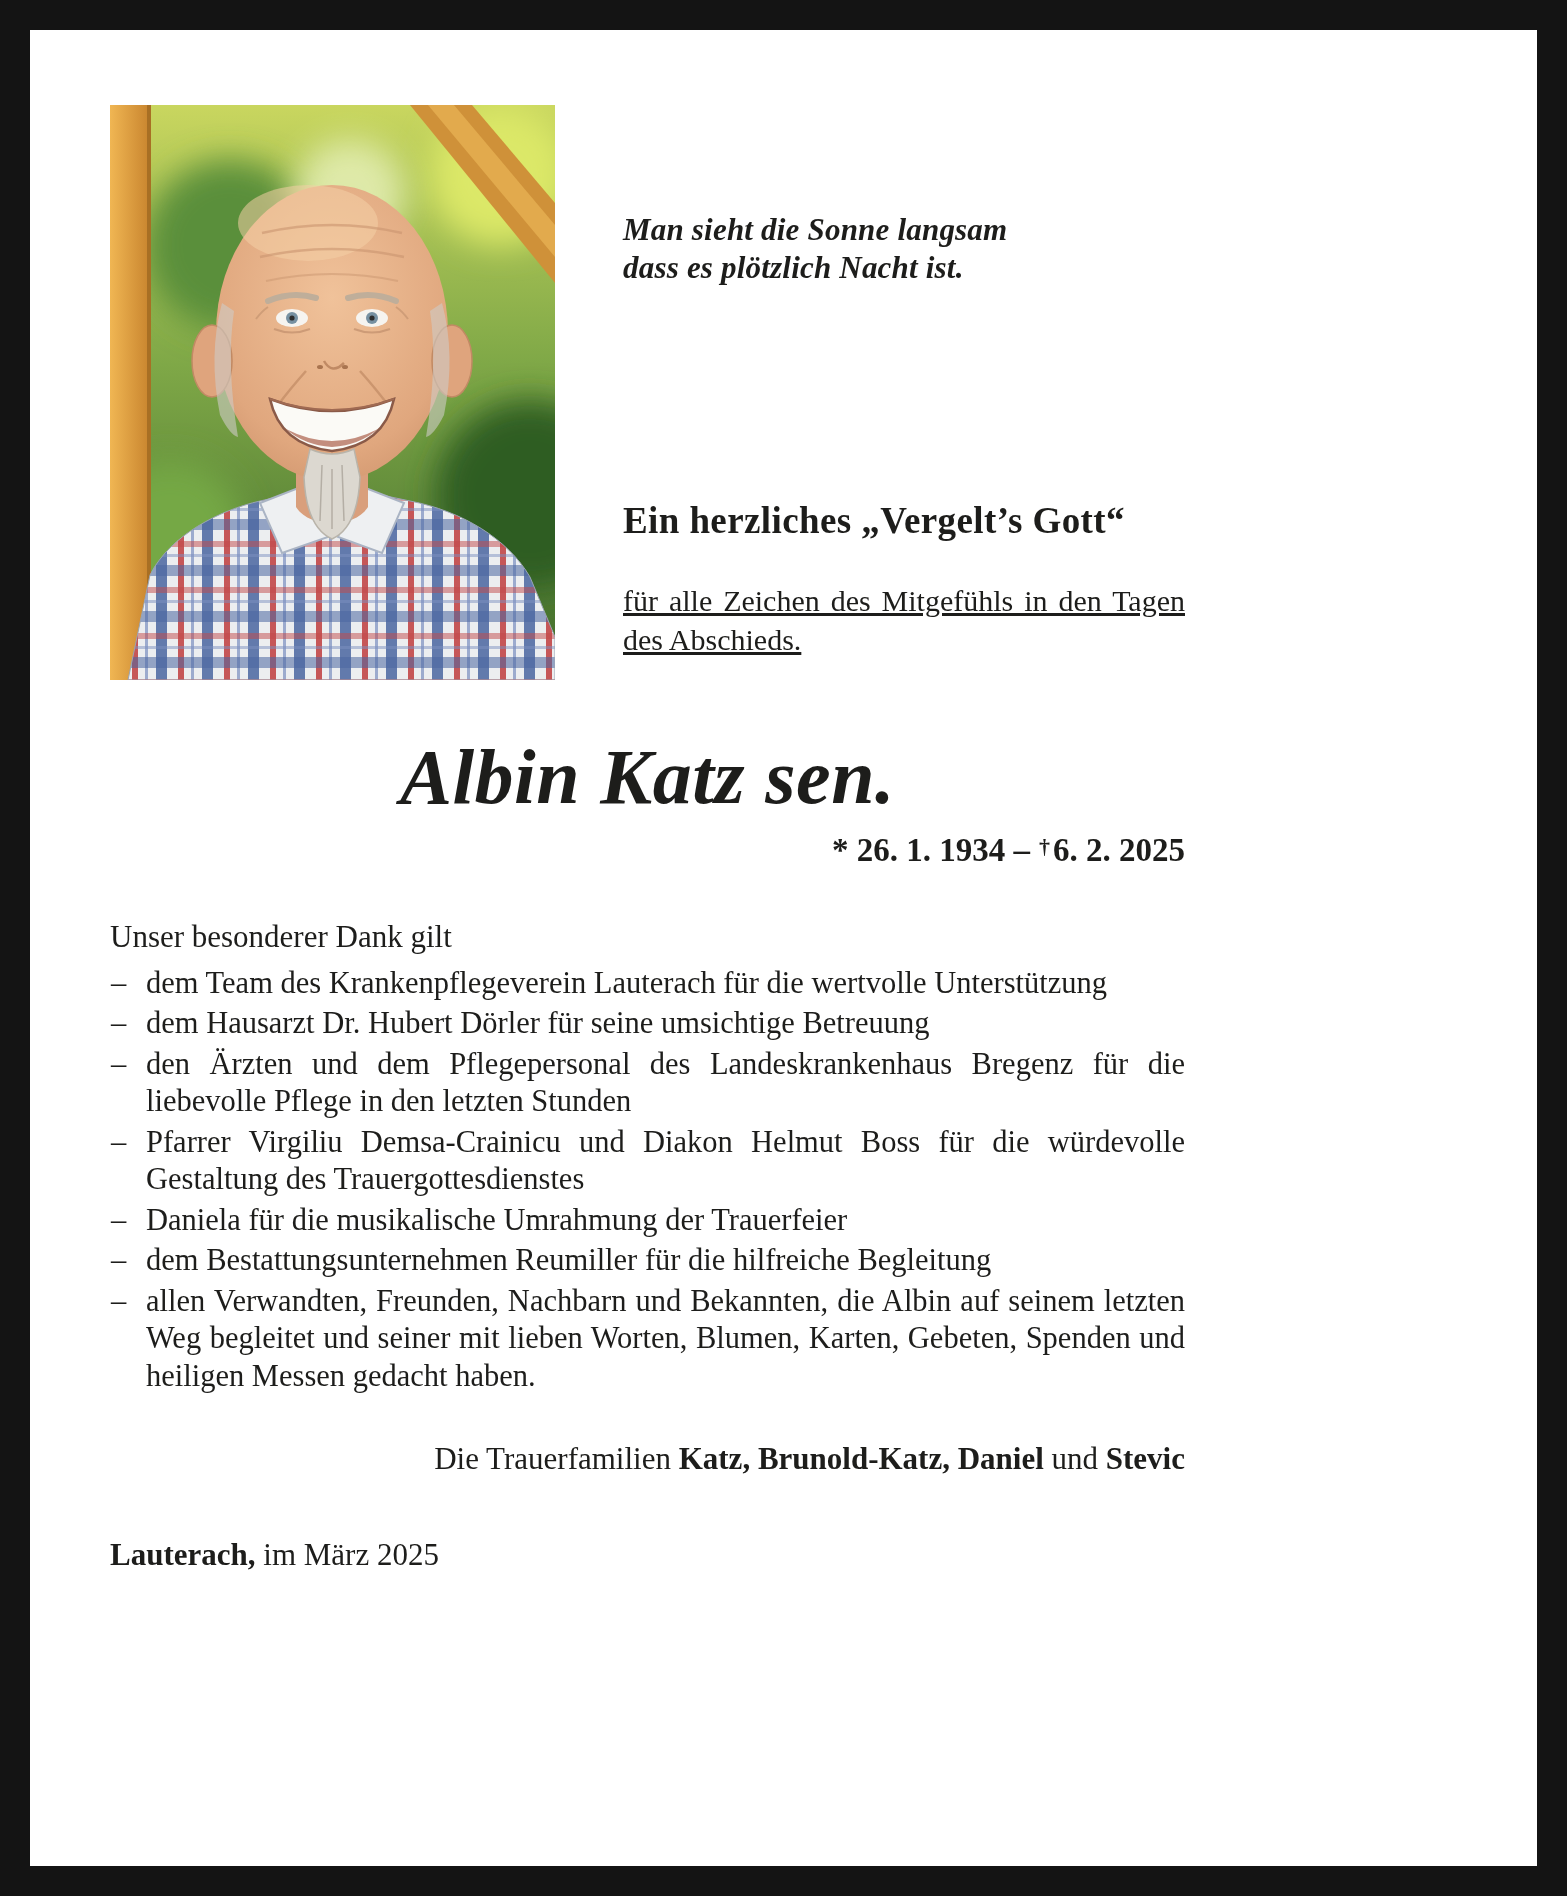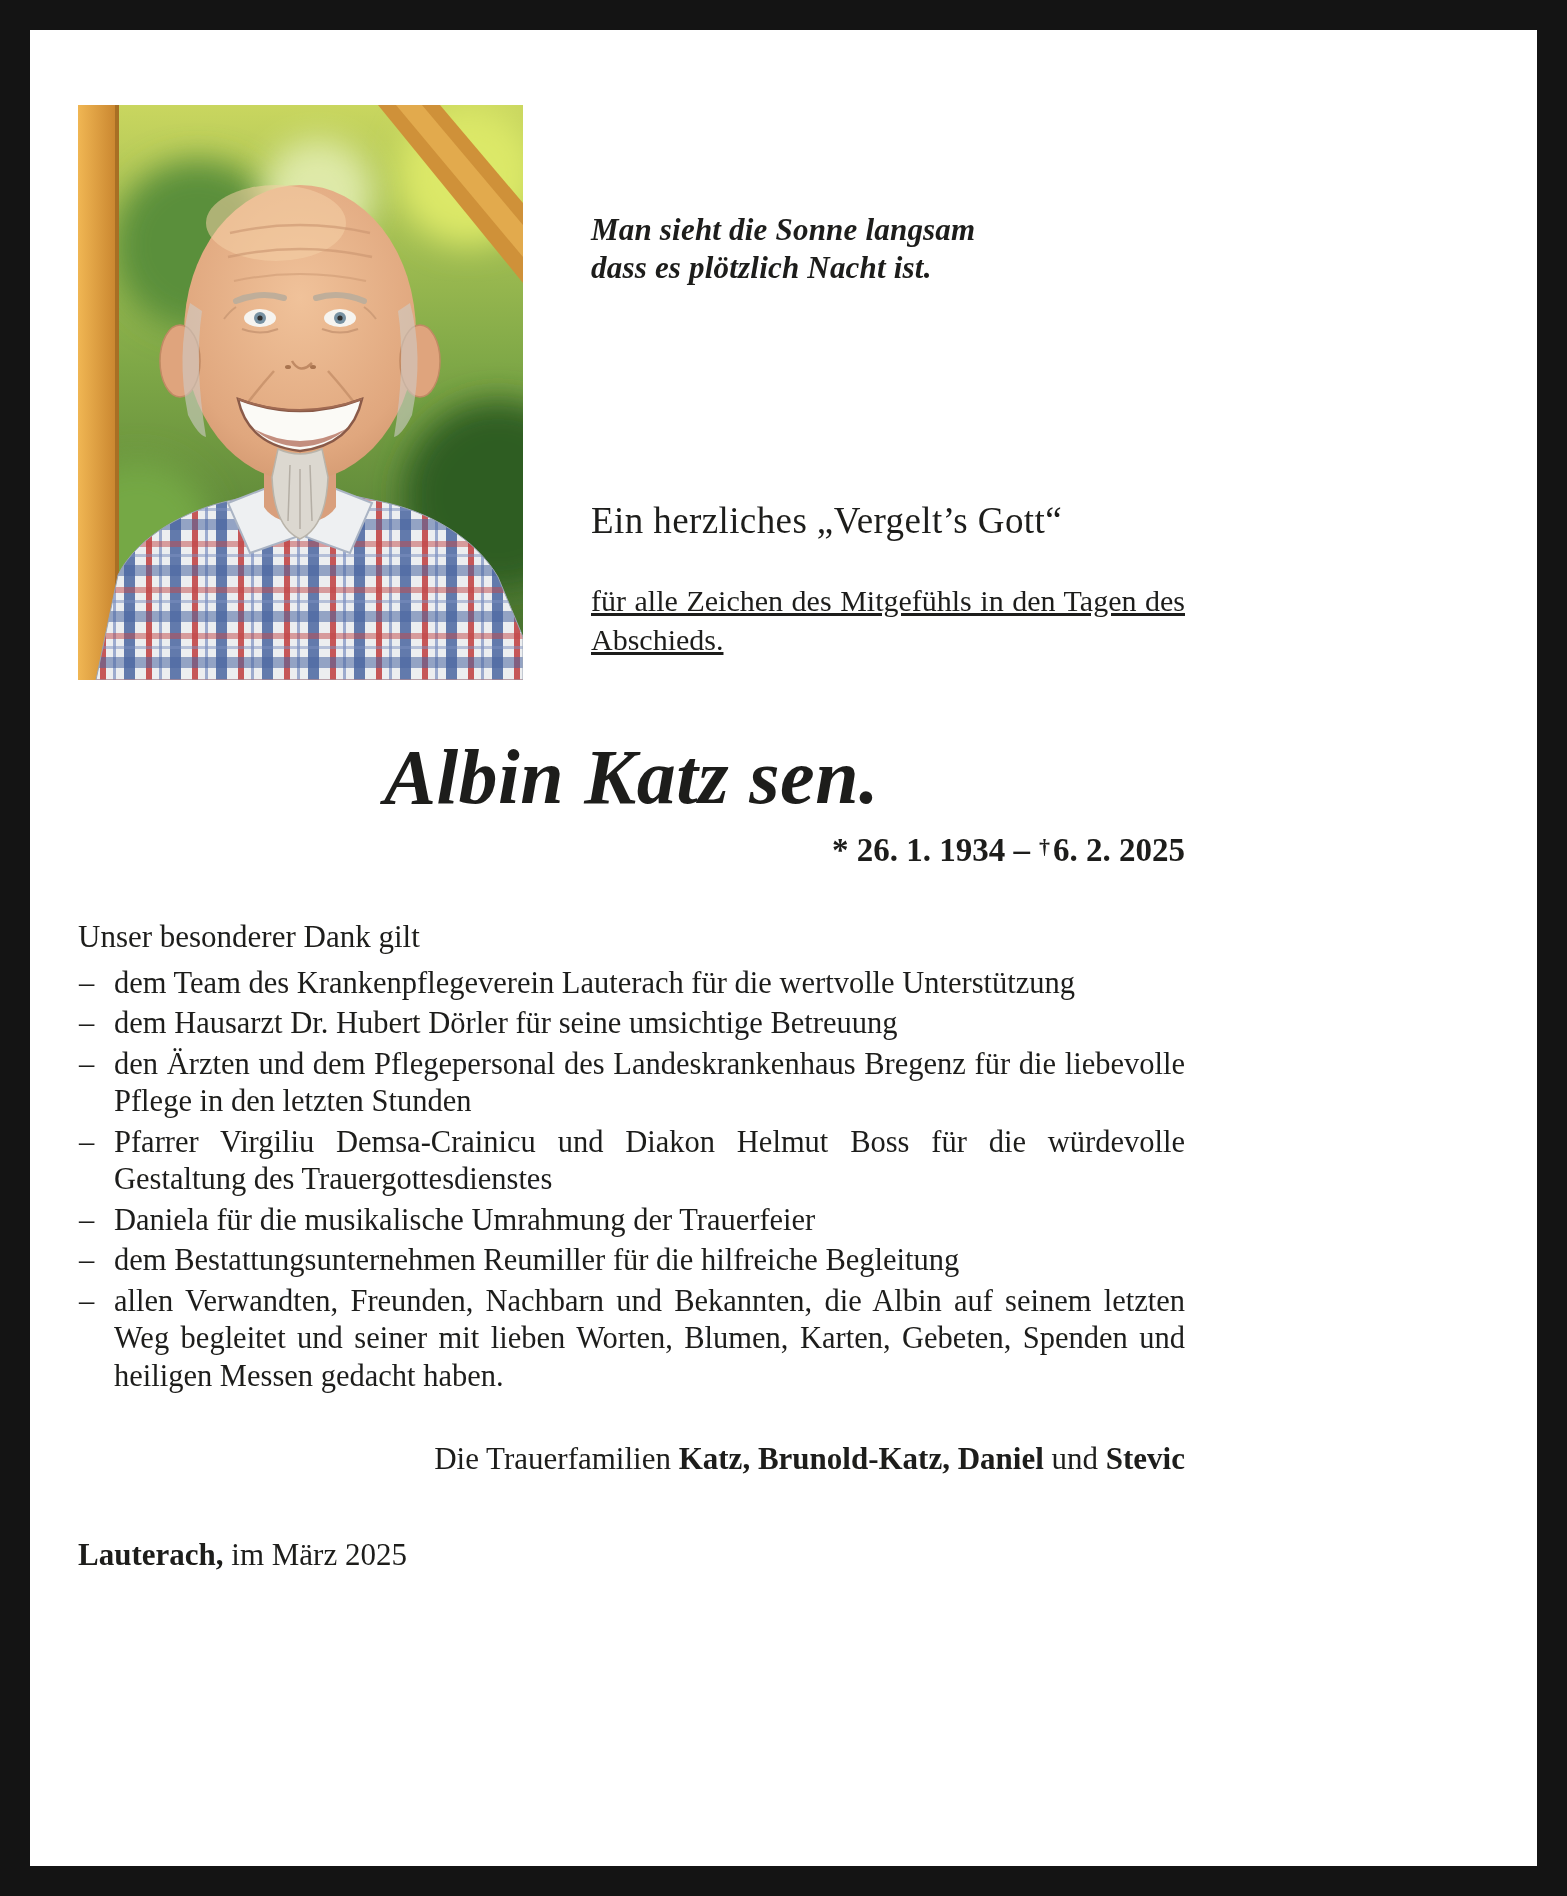--- a/index.html
+++ b/index.html
@@ -11,40 +11,40 @@
     color: #1d1d1b;
     hyphens: auto;
   }
   .page {
     position: absolute;
     left: 30px; top: 30px; right: 30px; bottom: 30px;
     background: #ffffff;
     overflow: hidden;
   }
   .content {
-    padding: 75px 352px 0 48px; 
+    padding: 75px 352px 0 80px; 
   }
 
   
   .top { display: flex; gap: 68px; }
   .photo-wrap { width: 445px; height: 575px; flex: none; overflow: hidden; }
   .photo-wrap svg { display: block; width: 100%; height: 100%; }
   .right-col { flex: 1; padding-top: 106px; min-width: 0; }
 
   .quote {
     font-style: italic;
     font-size: 31px;
     line-height: 38px;
     font-weight: 600;
     letter-spacing: 0.2px;
   }
   .thanks-heading {
     margin-top: 212px;
     font-size: 37px;
-    font-weight: 400;
+    font-weight: 700;
     letter-spacing: 0.4px;
   }
   .thanks-body {
     margin-top: 39px;
     font-size: 30px;
     line-height: 39px;
     text-align: justify;
     text-decoration: underline;
   }
 

